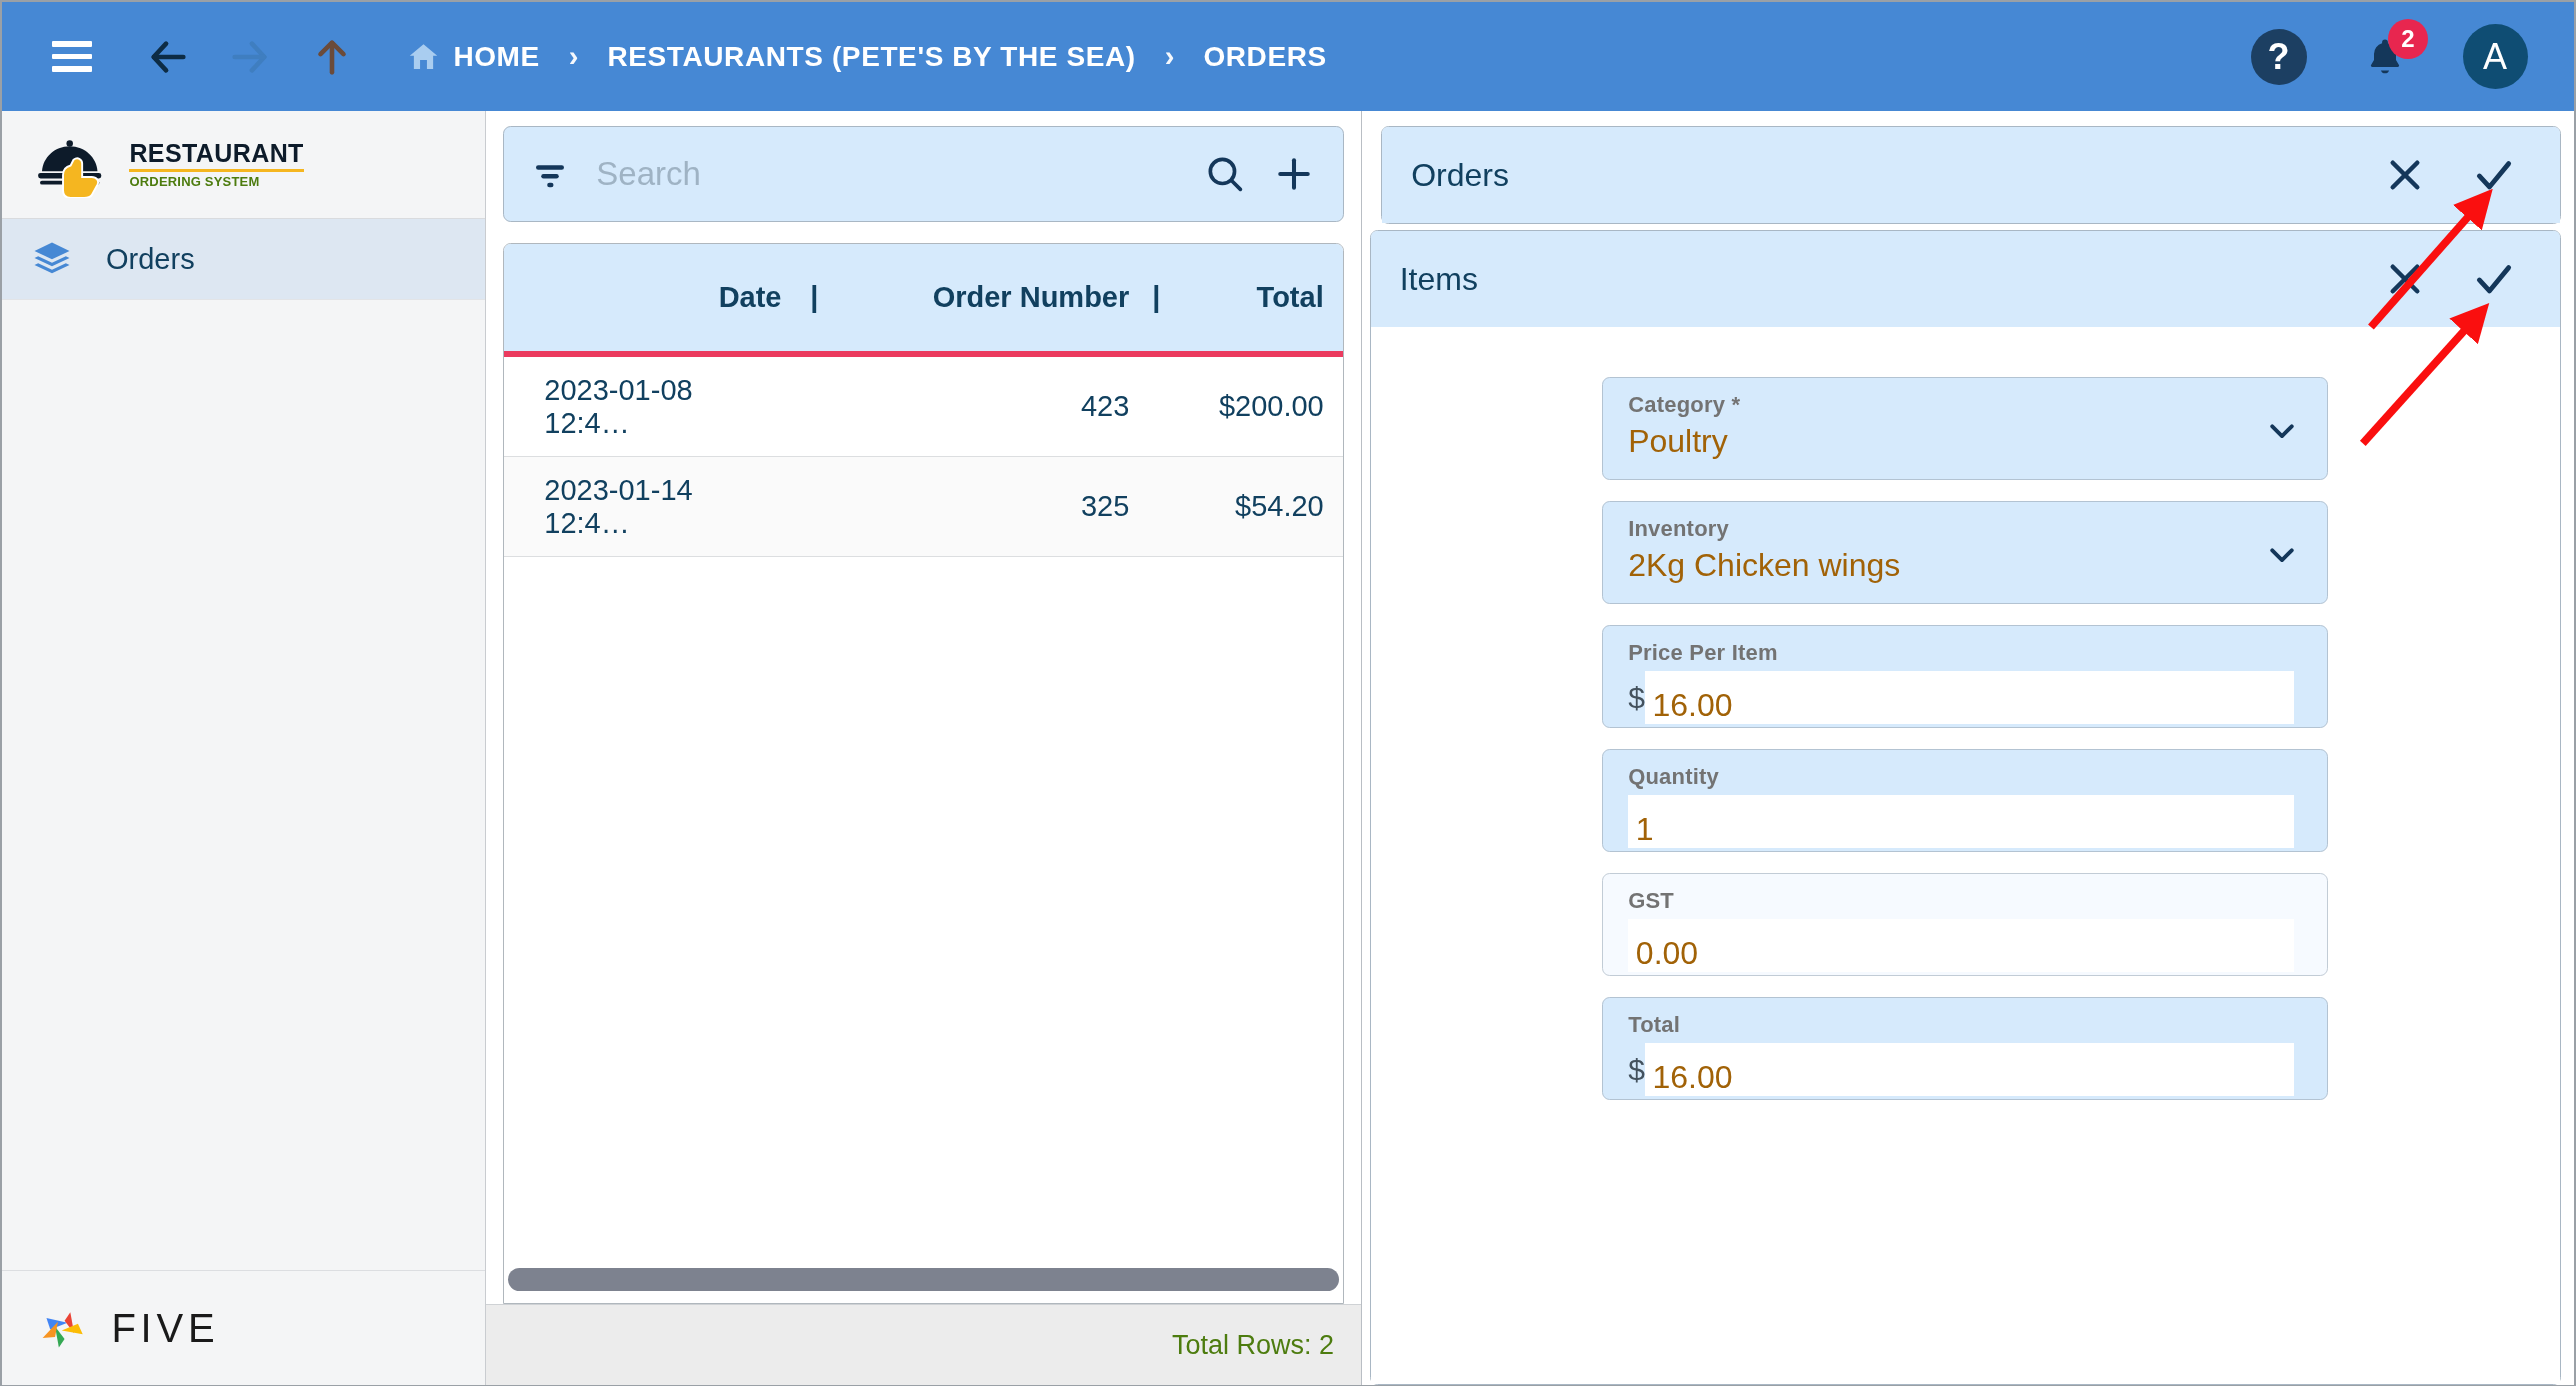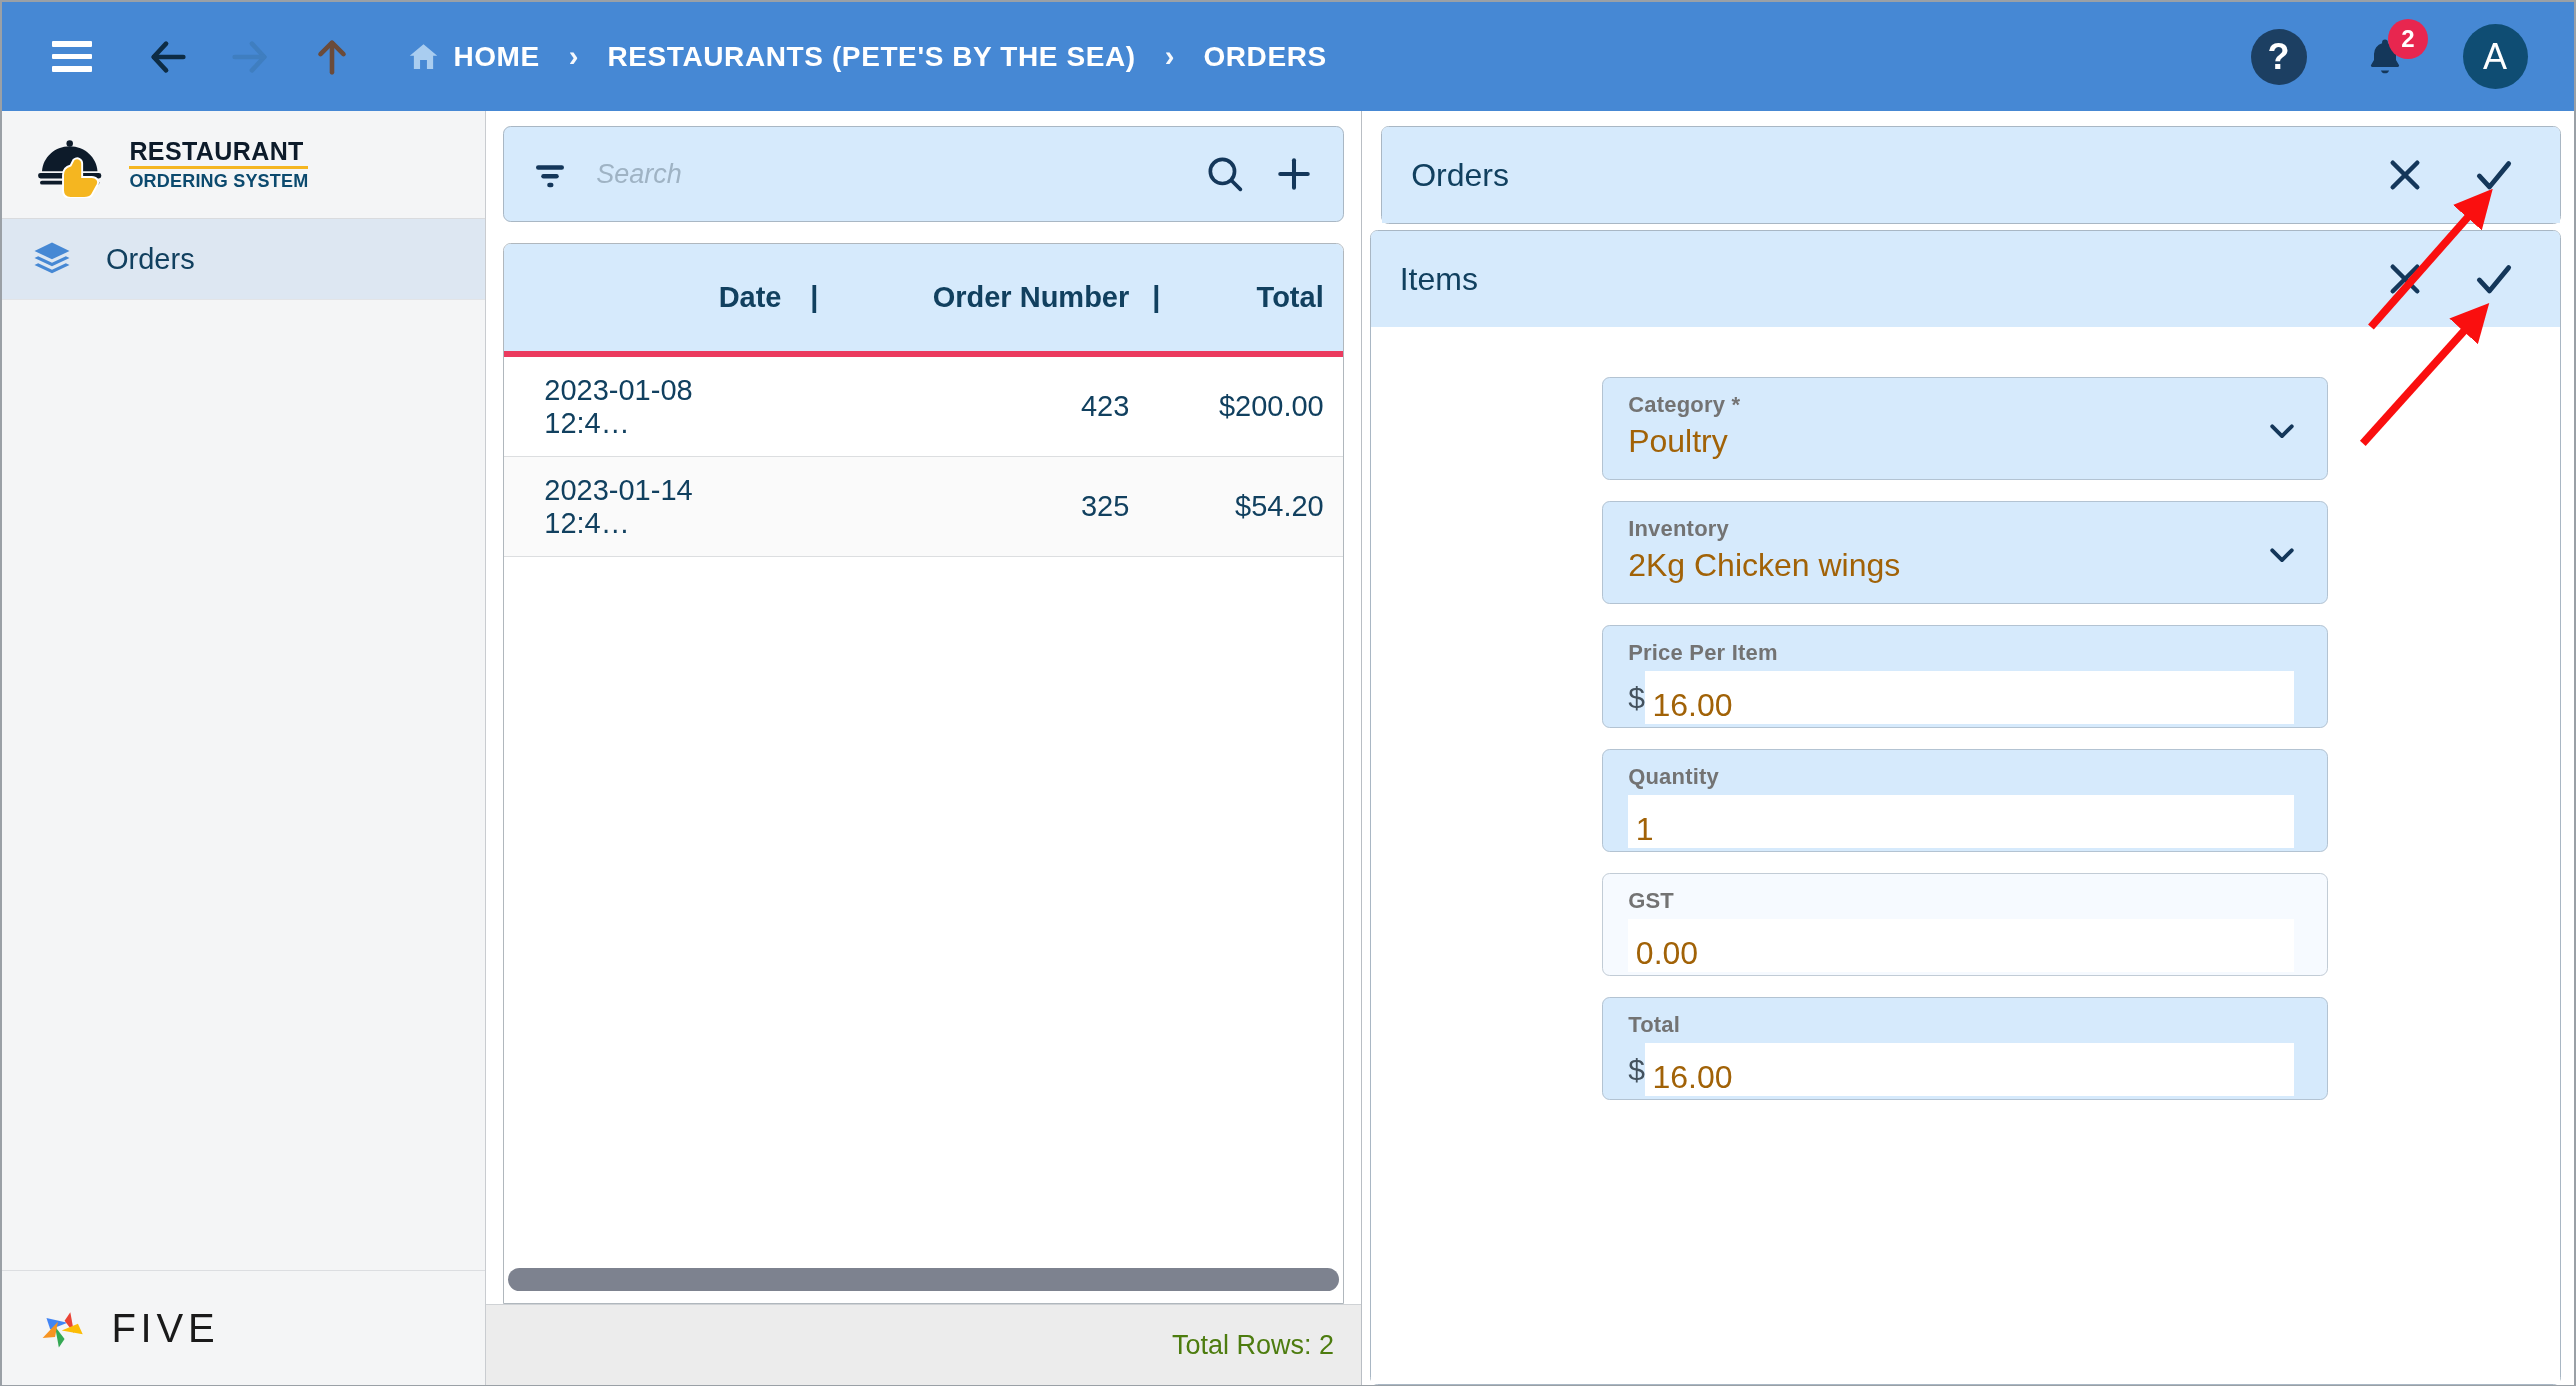--- a/index.html
+++ b/index.html
@@ -121,21 +121,21 @@
     gap: 13.4px;
     border-bottom: 1.9px solid #d9dbde;
   }
   .logo-text { display: flex; flex-direction: column; line-height: 1.02; }
   .logo-l1 {
     font-size: 25px; font-weight: bold; color: #0d1b2a;
     letter-spacing: 0.4px;
     border-bottom: 3.8px solid #f5b620;
     padding-bottom: 1.9px;
   }
-  .logo-l2 { font-size: 18px; font-weight: bold; color: #0c4a6e; letter-spacing: 0.2px; margin-top:2.9px;}
+  .logo-l2 { font-size: 13px; font-weight: bold; color: #4d7c0f; letter-spacing: 0.2px; margin-top:2.9px;}
   .nav-item {
     display: flex; align-items: center;
     gap: 33px;
     height: 81px;
     padding-left: 29px;
     background: #dde7f2;
     border-bottom: 1px solid #e2e4e7;
   }
   .nav-label { font-size: 29px; color: #11405f; }
   .sidebar-spacer { flex: 1; }
@@ -166,23 +166,22 @@
     padding: 0 27px 0 25px;
     gap: 25px;
     flex: 0 0 auto;
   }
   .search-input {
     flex: 1;
     border: none;
     outline: none;
     background: transparent;
     font-family: "Liberation Sans", sans-serif;
-    font-size: 27px;
+    font-size: 33px;
     color: #701a75;
-    font-style: italic;
   }
   .search-input::placeholder { color: #9fb3c4; }
   .grid-wrap {
     margin-top: 21px;
     border: 1.9px solid #b0b7bd;
     border-radius: 7.7px 7.7px 0 0;
     display: flex; flex-direction: column;
     flex: 1; min-height: 0;
     overflow: hidden;
     background: #ffffff;

